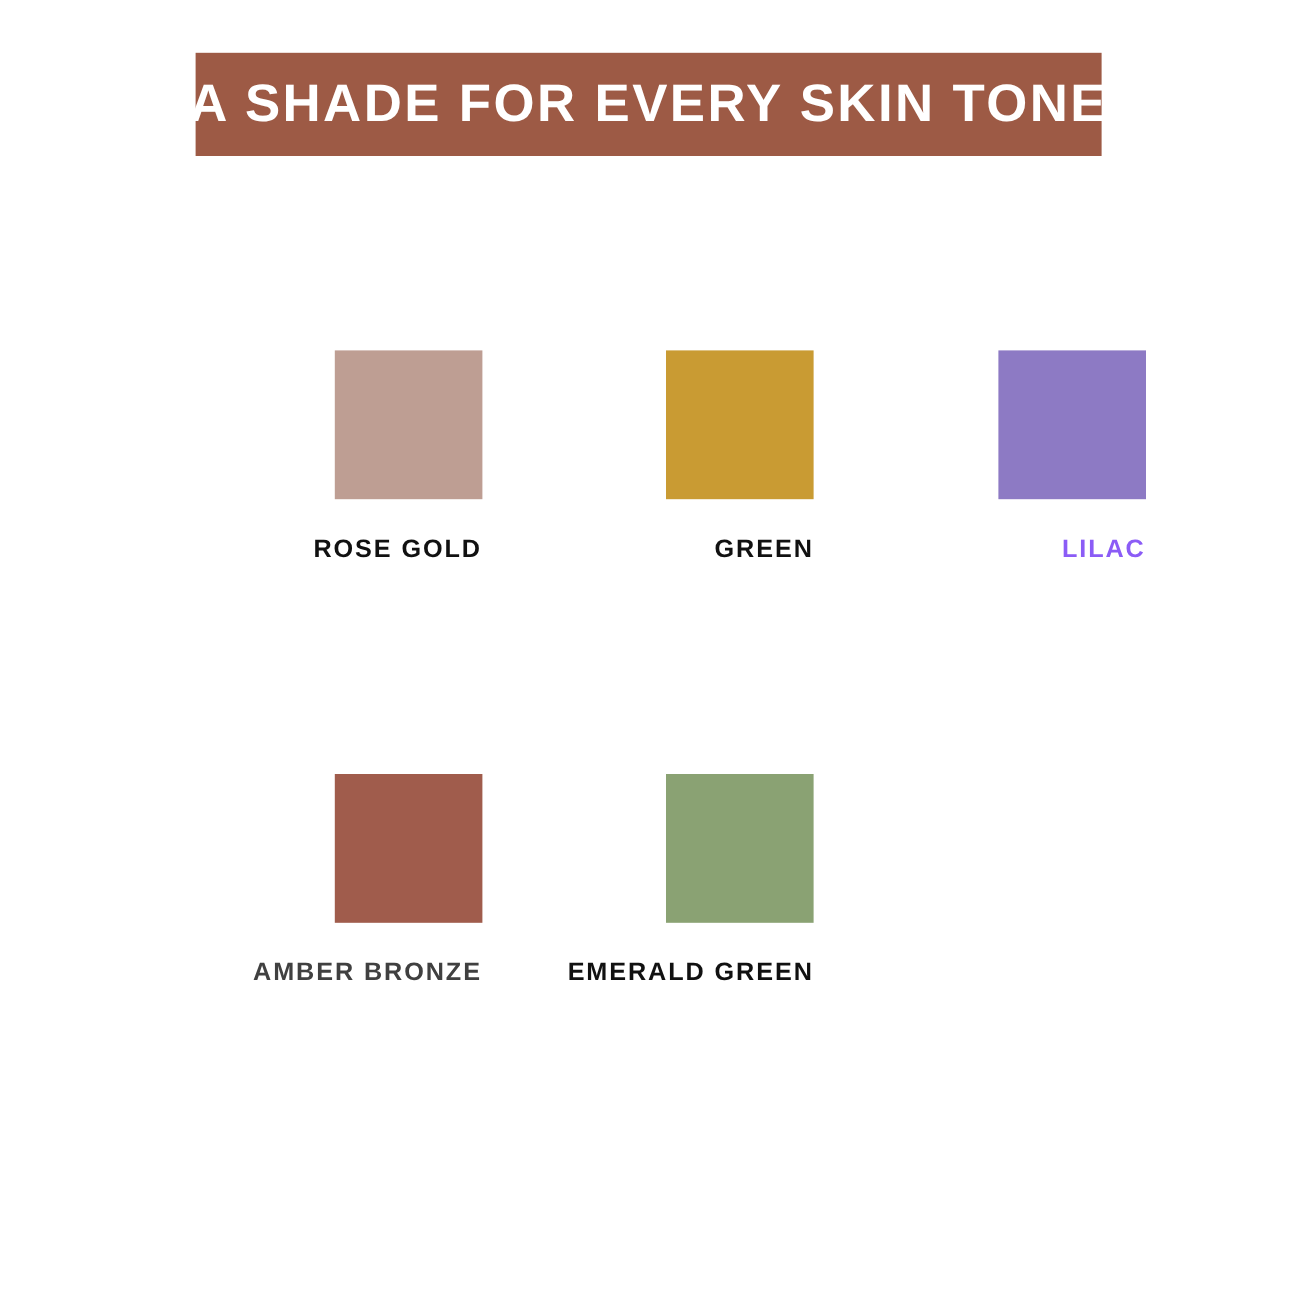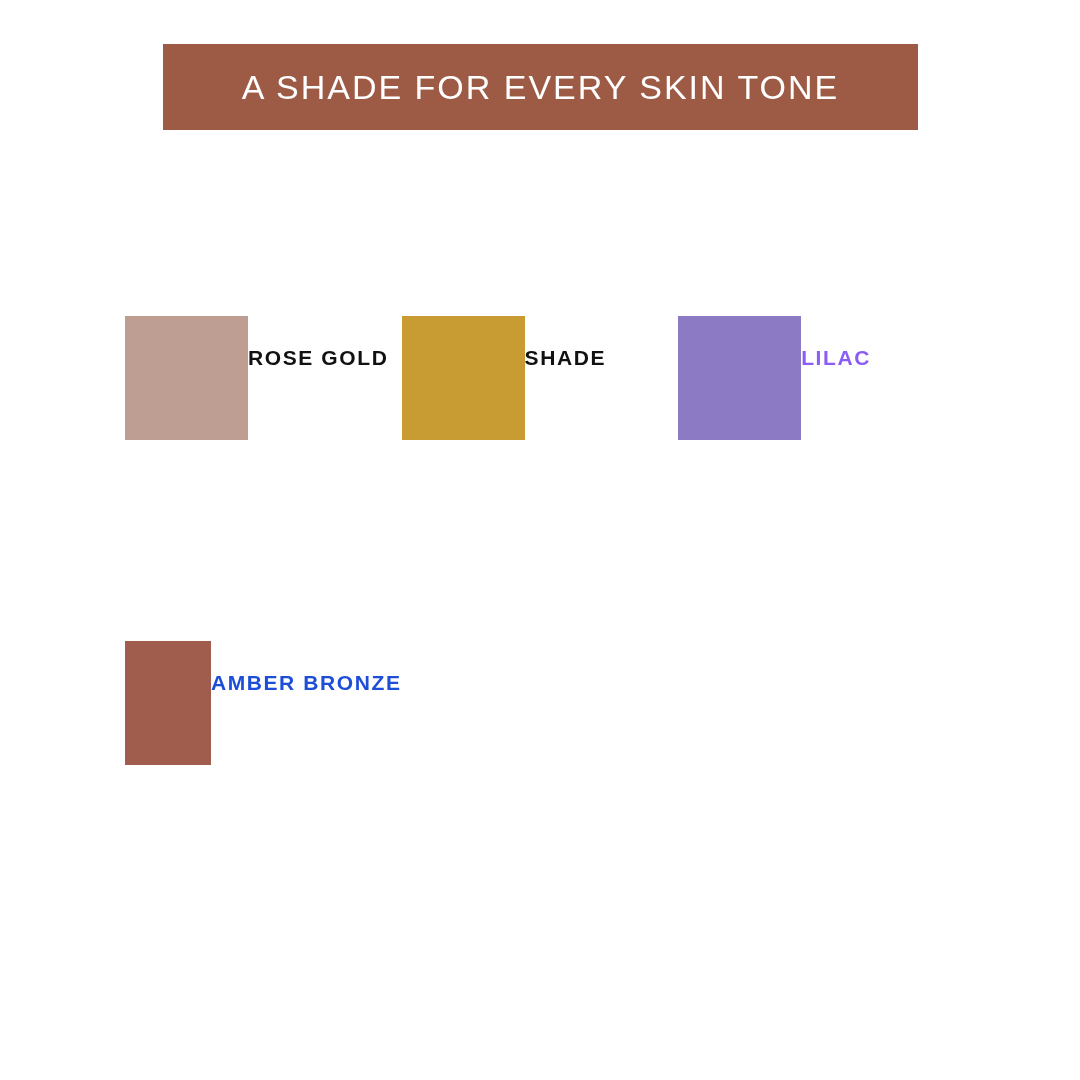--- a/index.html
+++ b/index.html
@@ -20,22 +20,22 @@
     position:absolute;
     left:163px; top:44px;
     width:755px; height:86px;
     background:#9D5A45;
     display:flex;
     align-items:center;
     justify-content:center;
   }
   .banner-title {
     color:#FFFFFF;
-    font-size:34px;
-    font-weight:normal;
+    font-size:44px;
+    font-weight:bold;
     letter-spacing:2.0px;
     line-height:1;
     white-space:nowrap;
     text-align:center;
   }
 
   
   .grid {
     position:absolute;
     left:125px; top:292px;
@@ -43,22 +43,22 @@
   }
   .row {
     display:flex;
     width:830px;
   }
   .row-1 { margin-bottom:177px; }
 
   .cell {
     width:276.6px;
     display:flex;
-    align-items:flex-start;
-    margin-top:24px;
+    flex-direction:column;
+    align-items:flex-end;
   }
 
   .swatch {
     width:123px;
     height:124px;
     display:block;
   }
 
   .swatch-label {
     margin-top:31px;
@@ -84,35 +84,39 @@
 
     <div class="row row-1">
 
       <div class="cell">
         <div class="swatch" style="background-color: rgb(190, 158, 147);"></div>
         <div class="swatch-label" style="color: rgb(17, 17, 17);">ROSE GOLD</div>
       </div>
 
       <div class="cell">
         <div class="swatch" style="background-color: rgb(201, 155, 51);"></div>
-        <div class="swatch-label" style="color: rgb(17, 17, 17);">SHADE</div>
+        <div class="swatch-label" style="color: rgb(17, 17, 17);">GREEN</div>
       </div>
 
       <div class="cell">
         <div class="swatch" style="background-color: rgb(141, 122, 196);"></div>
         <div class="swatch-label" style="color: #8b5cf6;">LILAC</div>
       </div>
 
     </div>
 
     <div class="row row-2">
 
       <div class="cell">
         <div class="swatch" style="background-color: rgb(160, 92, 76);"></div>
-        <div class="swatch-label" style="color: #1d4ed8;">AMBER BRONZE</div>
+        <div class="swatch-label" style="color: #404040;">AMBER BRONZE</div>
       </div>
 
 
+      <div class="cell">
+        <div class="swatch" style="background-color: rgb(138, 162, 115);"></div>
+        <div class="swatch-label" style="color: rgb(17, 17, 17);">EMERALD GREEN</div>
+      </div>
 
     </div>
 
   </div>
 </div>
 
 </body></html>

